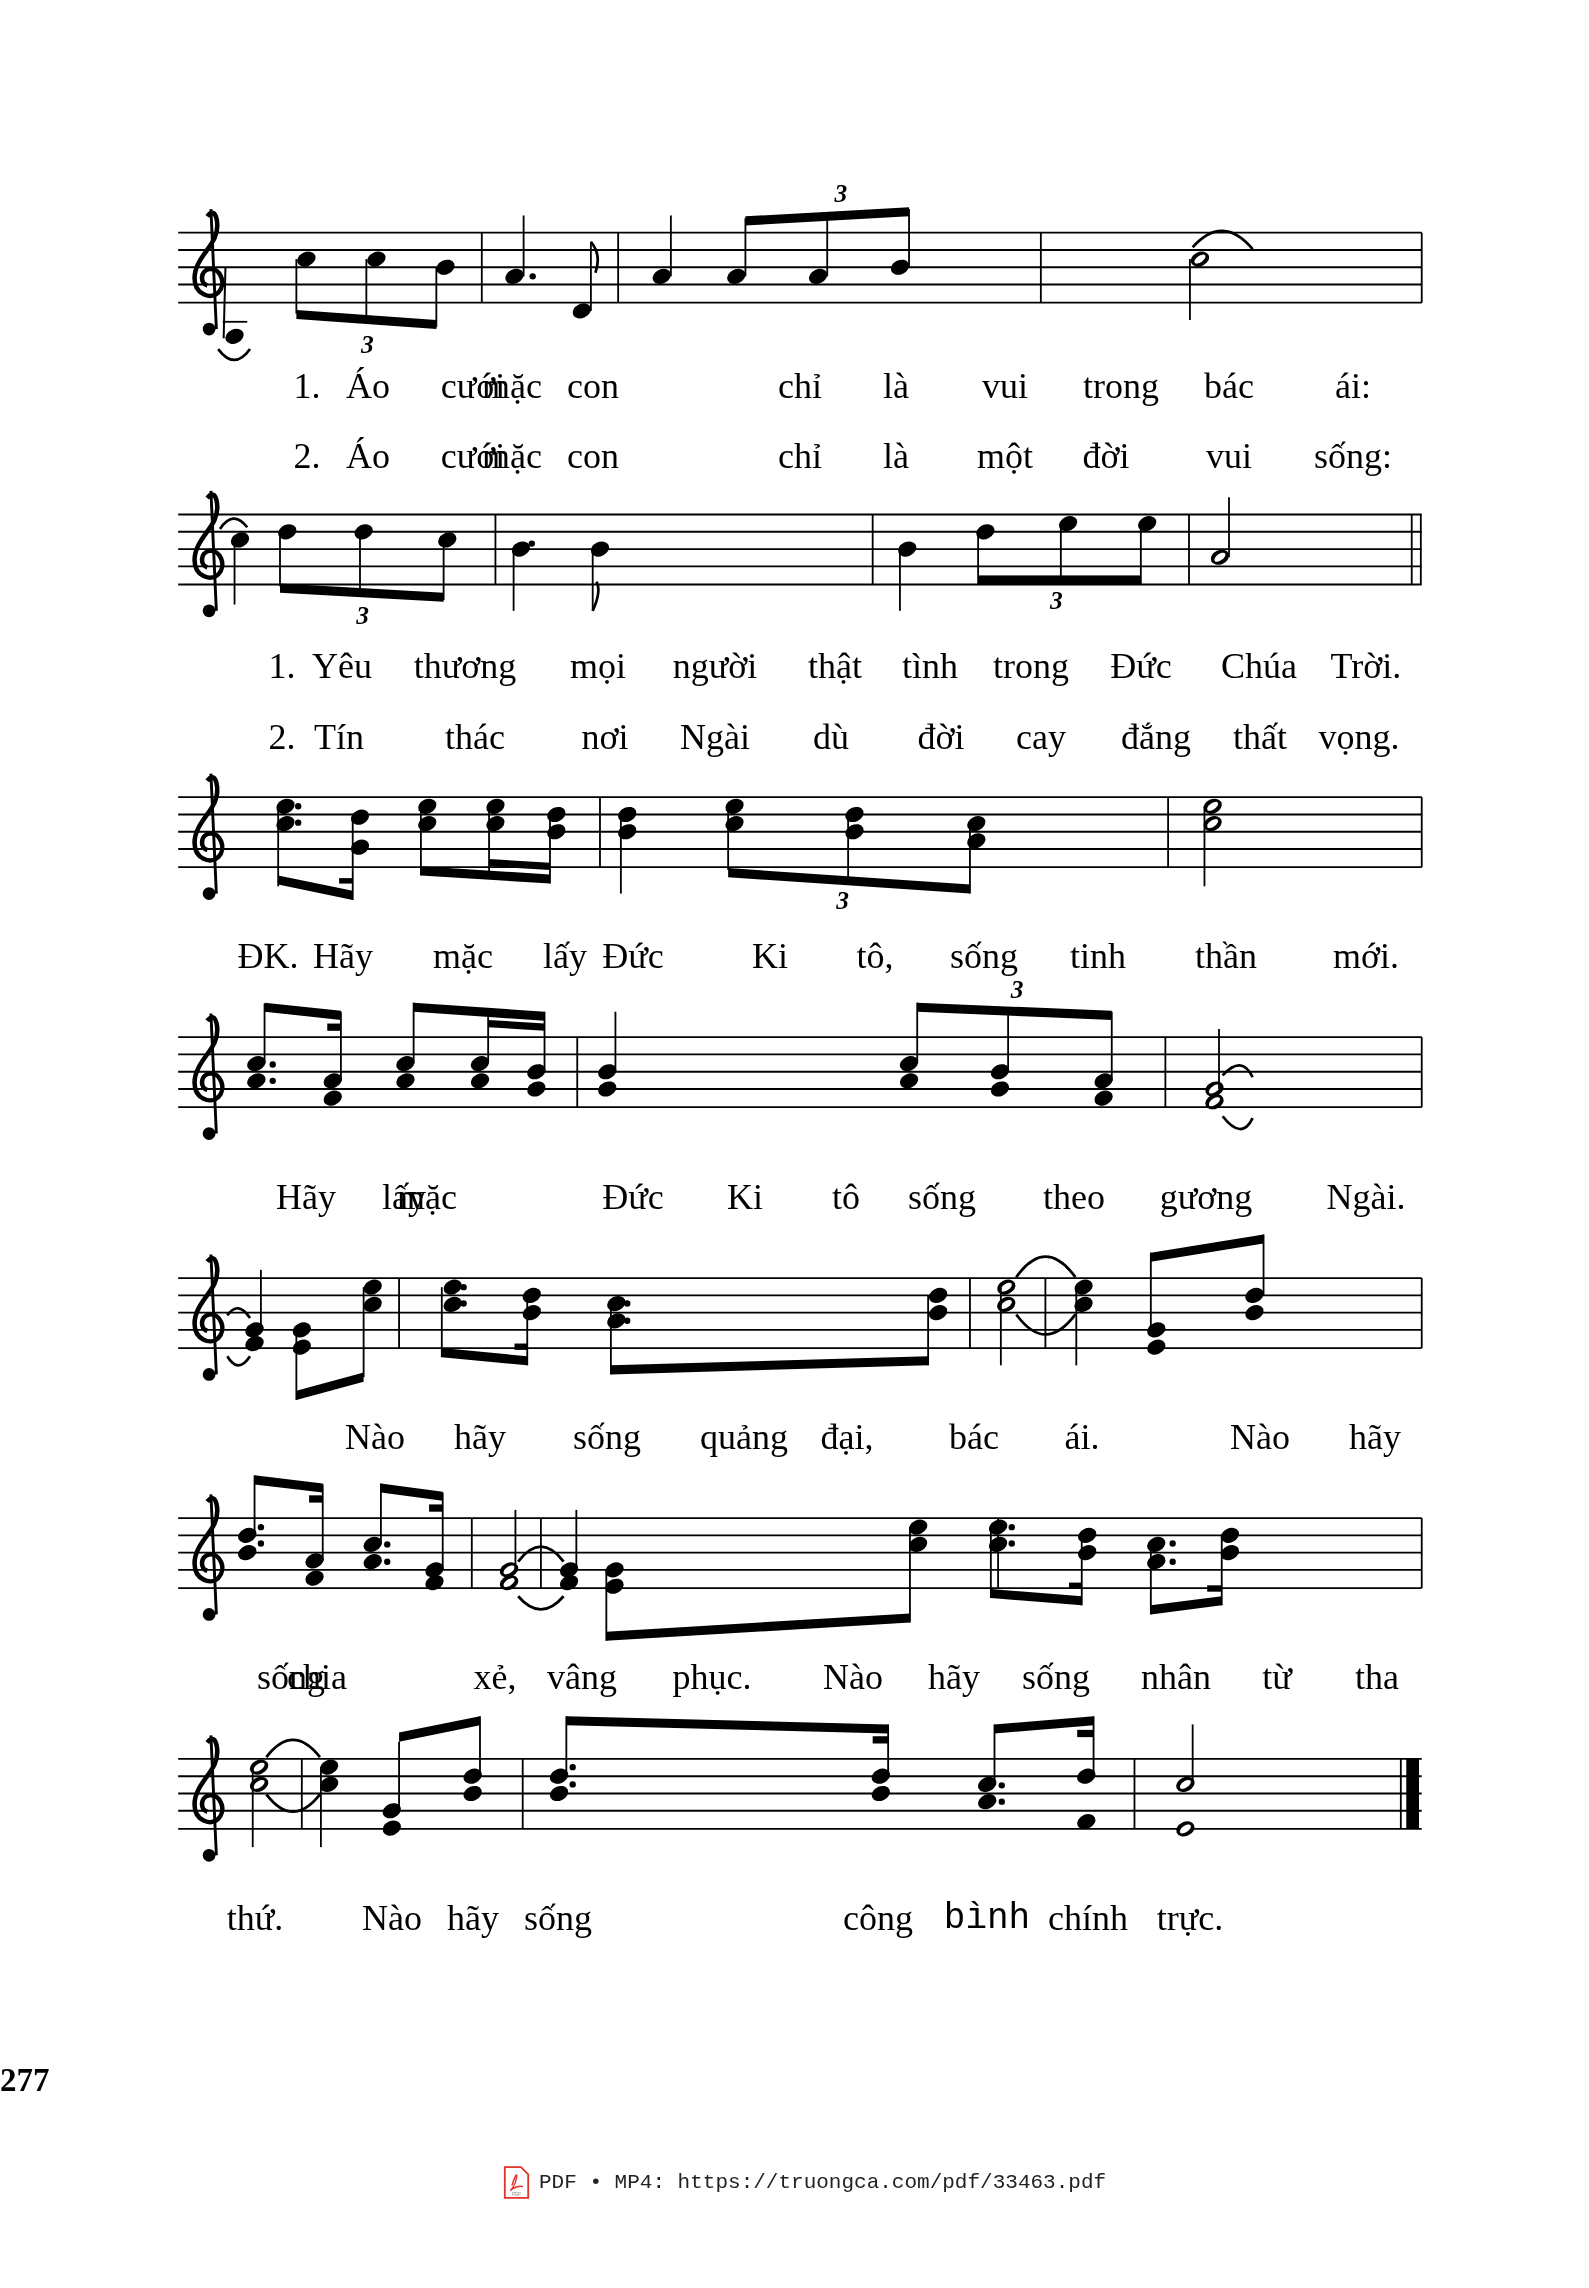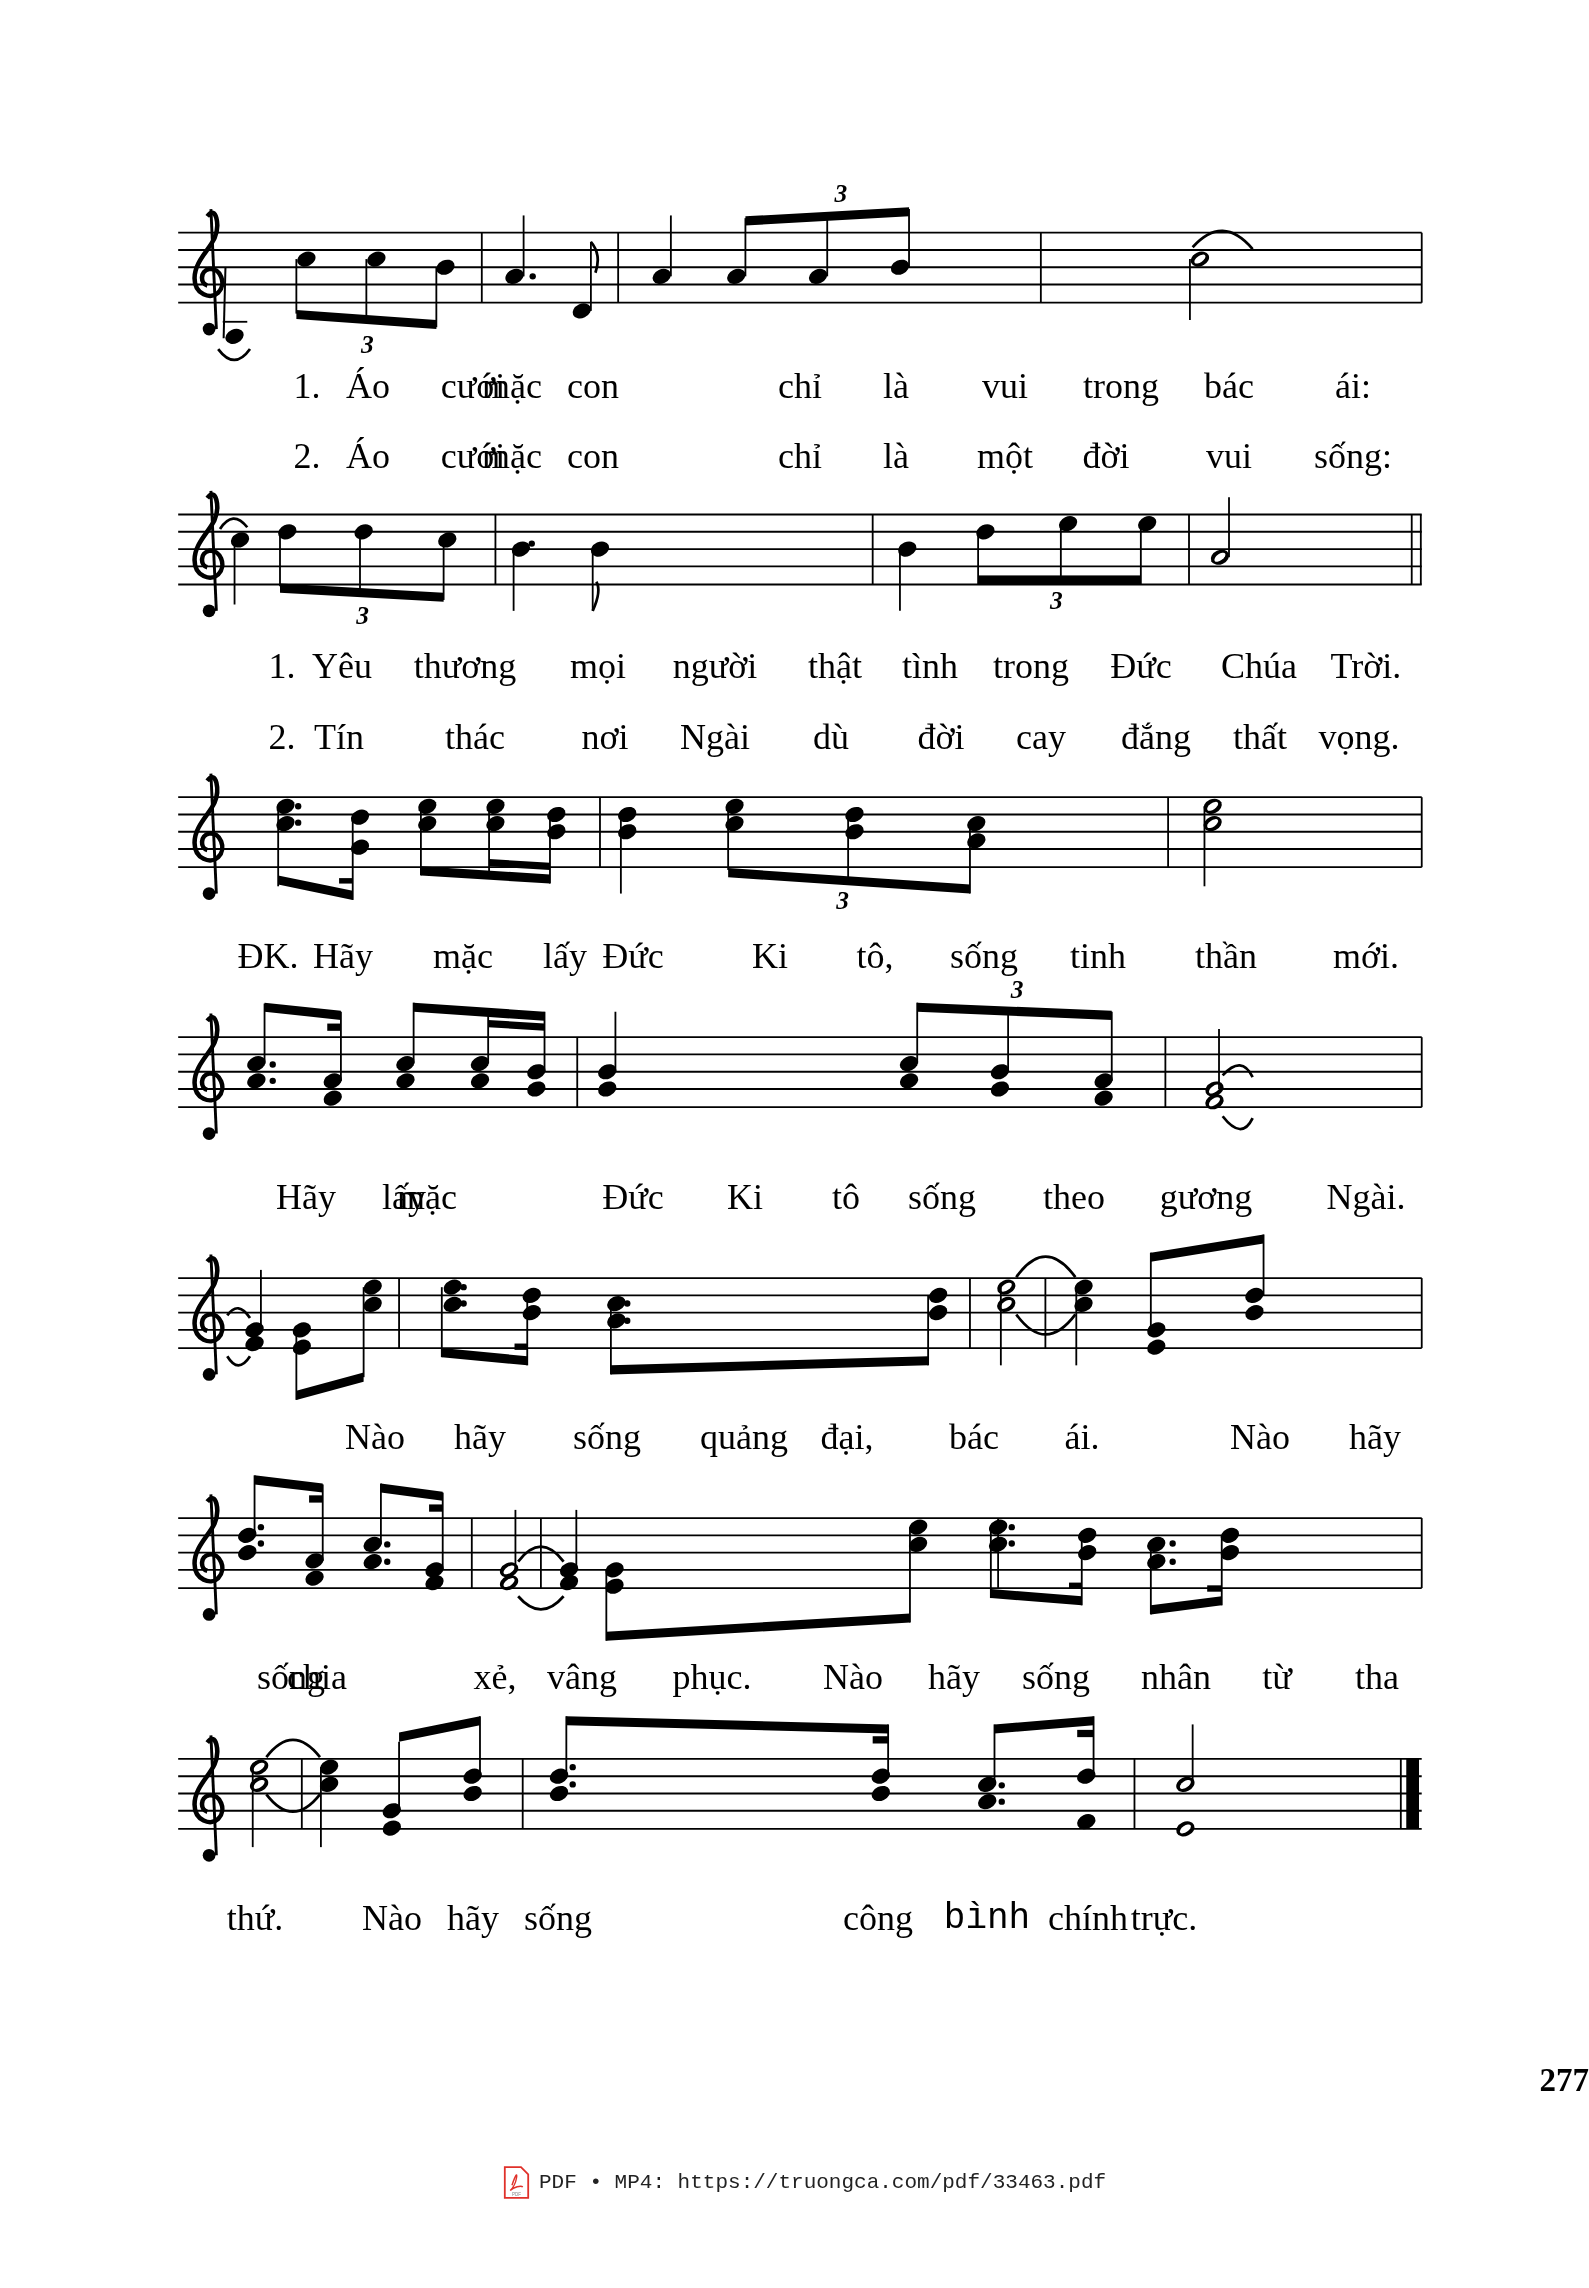--- a/index.html
+++ b/index.html
@@ -3,21 +3,21 @@
 <meta charset="utf-8">
 <style>
   html, body { margin:0; padding:0; background:#ffffff; }
   body { width:1589px; height:2288px; position:relative; overflow:hidden;
          font-family:"Liberation Serif", "DejaVu Serif", serif; color:#000; }
   .page { position:absolute; left:0; top:0; width:1589px; height:2288px; }
   svg.score { position:absolute; left:0; top:0; }
   .lyric-line { position:absolute; left:0; width:1589px; height:45px; }
   .syl { position:absolute; font-size:36px; line-height:45px; white-space:nowrap;
          transform:translateX(-50%); }
-  .page-number { position:absolute; left:0; width:1589px; top:2062px; text-align:right;
+  .page-number { position:absolute; left:0; width:1589px; top:2062px; text-align:left;
                  font-size:33px; font-weight:bold; font-family:"Liberation Serif", serif; }
   .footer { position:absolute; top:2164px; left:503px; height:36px; display:flex; align-items:center; }
   .pdf-icon { width:27px; height:35px; margin-right:9px; }
   .footer-text { font-family:"Liberation Mono", "DejaVu Sans Mono", monospace; font-size:21px; color:#222; }
 </style>
 </head>
 <body>
 
 <div class="page">
 
@@ -529,21 +529,21 @@
   </div>
 
   <div class="lyric-line" style="top:1896px;">
     <span class="syl" style="left:256px;left:255px;">thứ.</span>
     <span class="syl" style="left:391px;left:392px;">Nào</span>
     <span class="syl" style="left:474px;left:473px;">hãy</span>
     <span class="syl" style="left:559px;left:558px;">sống</span>
     <span class="syl" style="left:879px;left:878px;">công</span>
     <span class="syl" style="left:987px;font-family:Liberation Mono, monospace;">bình</span>
     <span class="syl" style="left:1088px;">chính</span>
-    <span class="syl" style="left:1164px;">trực.</span>
+    <span class="syl" style="left:1190px;">trực.</span>
   </div>
 
   <div class="page-number">277</div>
 
   <div class="footer">
     <svg class="pdf-icon" viewBox="0 0 30 38">
       <path d="M2,2 L20,2 L28,10 L28,36 L2,36 Z" fill="#fff" stroke="#e0312a" stroke-width="2"></path>
       <path d="M10,22 C14,10 16,8 15,14 C14,20 10,26 8,28 C12,24 20,22 22,24" fill="none" stroke="#e0312a" stroke-width="1.6"></path>
       <text x="15" y="34" font-size="5" text-anchor="middle" fill="#888" font-family="Liberation Sans, sans-serif">PDF</text>
     </svg>

